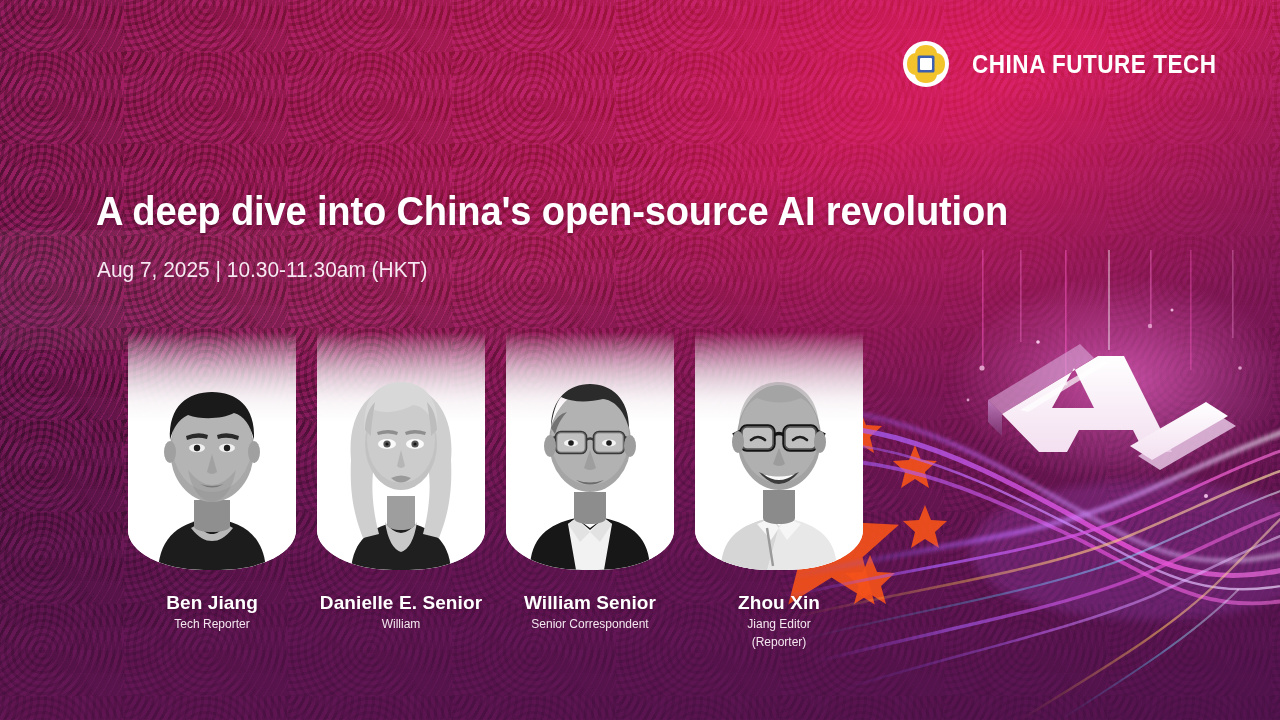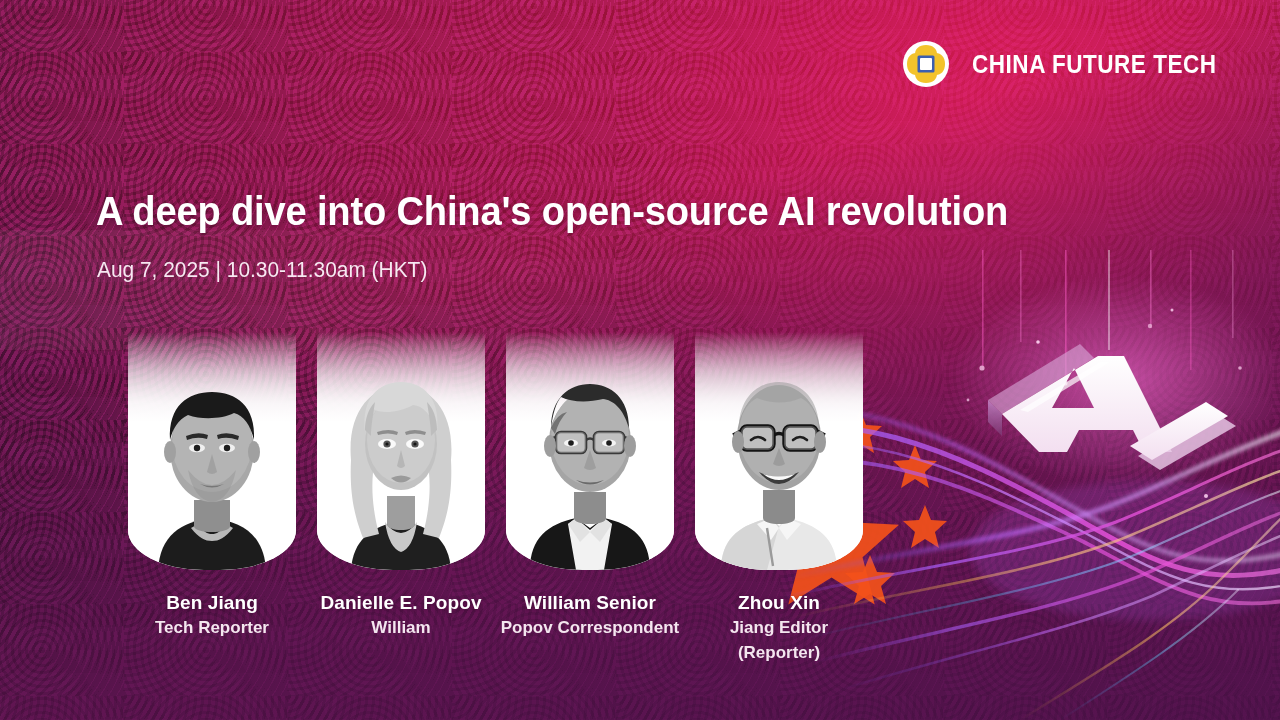--- a/index.html
+++ b/index.html
@@ -129,21 +129,21 @@
   .portrait svg { position:absolute; left:0; top:0; width:100%; height:100%; display:block; }
 
   .sp-name {
     margin-top:22px;
     color:#ffffff; font-size:19px; font-weight:bold;
     letter-spacing:.1px; white-space:nowrap; line-height:1.15;
     text-shadow:0 1px 4px rgba(50,0,35,.45);
   }
   .sp-role {
     margin-top:3px;
-    color:#f4e6ef; font-size:17px; font-weight:bold;
+    color:#f4e6ef; font-size:12px; font-weight:normal;
     white-space:nowrap; line-height:1.28; 
   }
 </style>
 </head>
 <body>
 
 <div id="poster">
 
   <div class="bg-base"></div>
   <div class="bg-hex"></div>
@@ -377,21 +377,21 @@
             <circle cx="98" cy="112" r="3.6" fill="#555"></circle>
             <circle cx="70" cy="112" r="1.6" fill="#151515"></circle>
             <circle cx="98" cy="112" r="1.6" fill="#151515"></circle>
 
             <path d="M84 118 l-4 16 q4 4 8 0 z" fill="#b0b0b0" opacity=".8"></path>
 
             <path d="M74 146 q10-5 20 0 q-10 9-20 0 z" fill="#9a9a9a"></path>
           </g>
         </svg>
       </div>
-      <div class="sp-name">Danielle E. Popov</div>
+      <div class="sp-name">Danielle E. Senior</div>
       <div class="sp-role">William</div>
     </div>
 
     <div class="speaker">
       <div class="portrait">
         <svg viewBox="0 0 168 238" xmlns="http://www.w3.org/2000/svg">
           <defs>
             <linearGradient id="fadeC" x1="0" y1="0" x2="0" y2="1">
               <stop offset="0%" stop-color="#ffffff" stop-opacity="0"></stop>
               <stop offset="30%" stop-color="#ffffff" stop-opacity=".8"></stop>
@@ -437,21 +437,21 @@
             <path d="M84 118 l-6 18 q6 4 12 0 z" fill="#979797" opacity=".75"></path>
 
             <path d="M70 148 q14 9 28 0 q-14 5-28 0 z" fill="#6a6a6a"></path>
 
             <ellipse cx="44" cy="114" rx="6" ry="11" fill="#9d9d9d"></ellipse>
             <ellipse cx="124" cy="114" rx="6" ry="11" fill="#9d9d9d"></ellipse>
           </g>
         </svg>
       </div>
       <div class="sp-name">William Senior</div>
-      <div class="sp-role">Popov Correspondent</div>
+      <div class="sp-role">Senior Correspondent</div>
     </div>
 
     <div class="speaker">
       <div class="portrait">
         <svg viewBox="0 0 168 238" xmlns="http://www.w3.org/2000/svg">
           <defs>
             <linearGradient id="fadeD" x1="0" y1="0" x2="0" y2="1">
               <stop offset="0%" stop-color="#ffffff" stop-opacity="0"></stop>
               <stop offset="30%" stop-color="#ffffff" stop-opacity=".8"></stop>
               <stop offset="55%" stop-color="#ffffff" stop-opacity="1"></stop>

